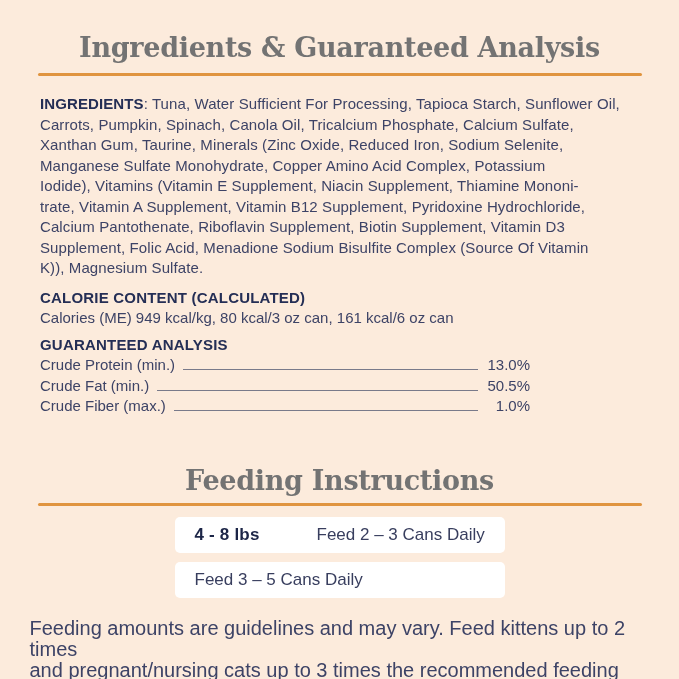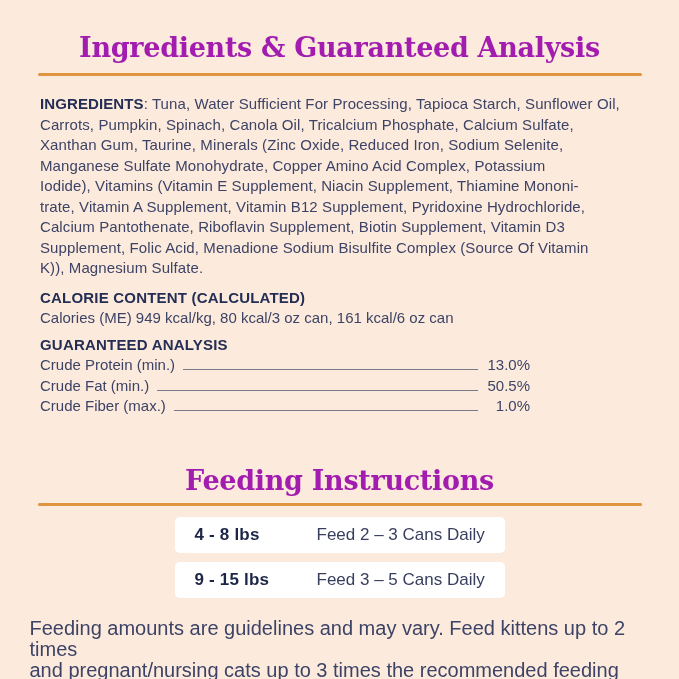--- a/index.html
+++ b/index.html
@@ -10,21 +10,21 @@
     background: #fcebdc;
     font-family: "Liberation Sans", sans-serif;
     color: #3d4366;
     overflow: hidden;
     box-sizing: border-box;
     padding-top: 30px;
   }
   h1.display {
     font-family: "DejaVu Serif", serif;
     font-weight: 700;
-    color: #a21caf;
+    color: #737373;
     font-size: 27px;
     line-height: 36px;
     text-align: center;
     margin: 0;
     letter-spacing: -0.3px;
   }
   .rule {
     height: 3px;
     background: #e0943f;
     width: 604px;
@@ -124,21 +124,20 @@
   <section>
     <h1 class="display feeding-title">Feeding Instructions</h1>
     <div class="rule feeding-rule"></div>
 
     <div class="feed-rows">
       <div class="feed-row">
         <span class="feed-weight">4 - 8 lbs</span>
         <span class="feed-amount">Feed 2 – 3 Cans Daily</span>
       </div>
       <div class="feed-row">
-        <span class="feed-weight">9 - 15 lbs</span>
         <span class="feed-amount">Feed 3 – 5 Cans Daily</span>
       </div>
     </div>
 
     <p class="note">Feeding amounts are guidelines and may vary. Feed kittens up to 2 times
 and pregnant/nursing cats up to 3 times the recommended feeding amounts.
 Provide fresh water for your cat at all times. Refrigerate after opening.</p>
   </section>
 
 </div>

